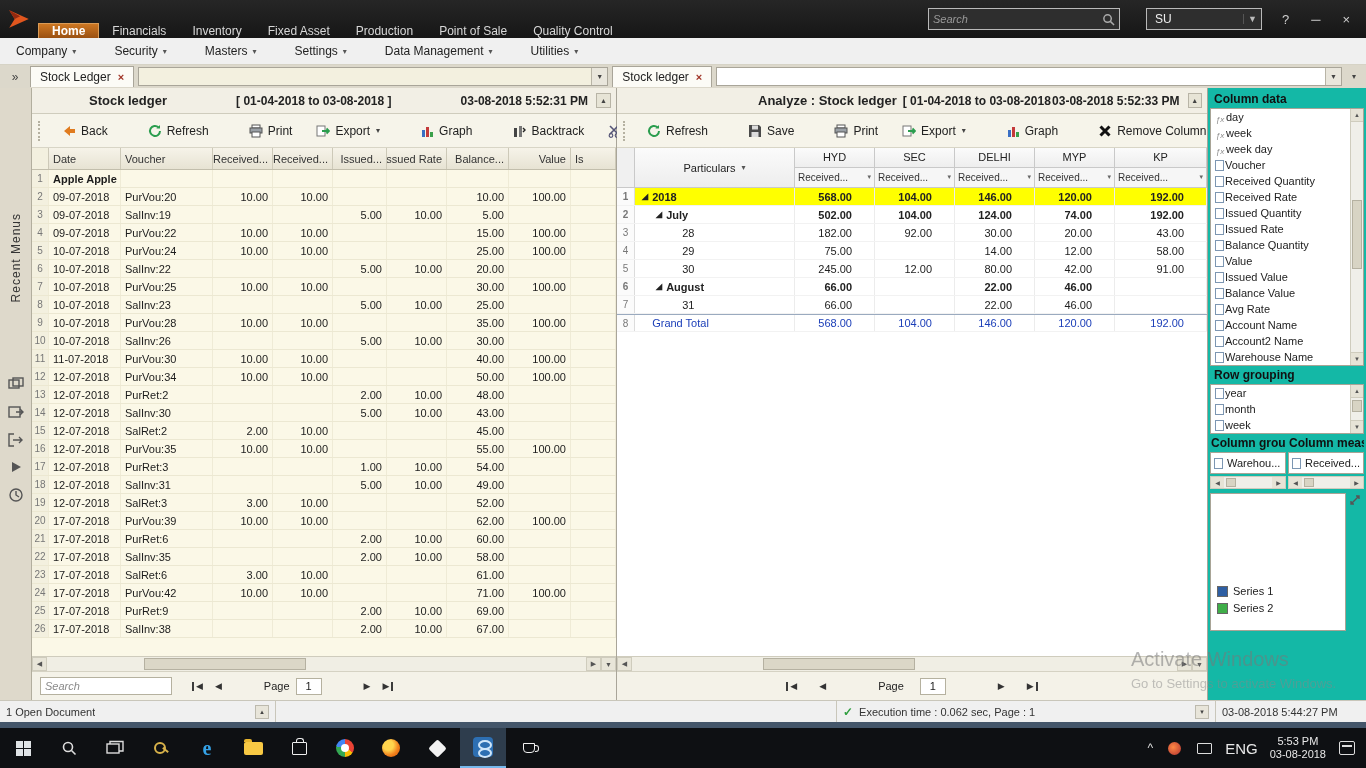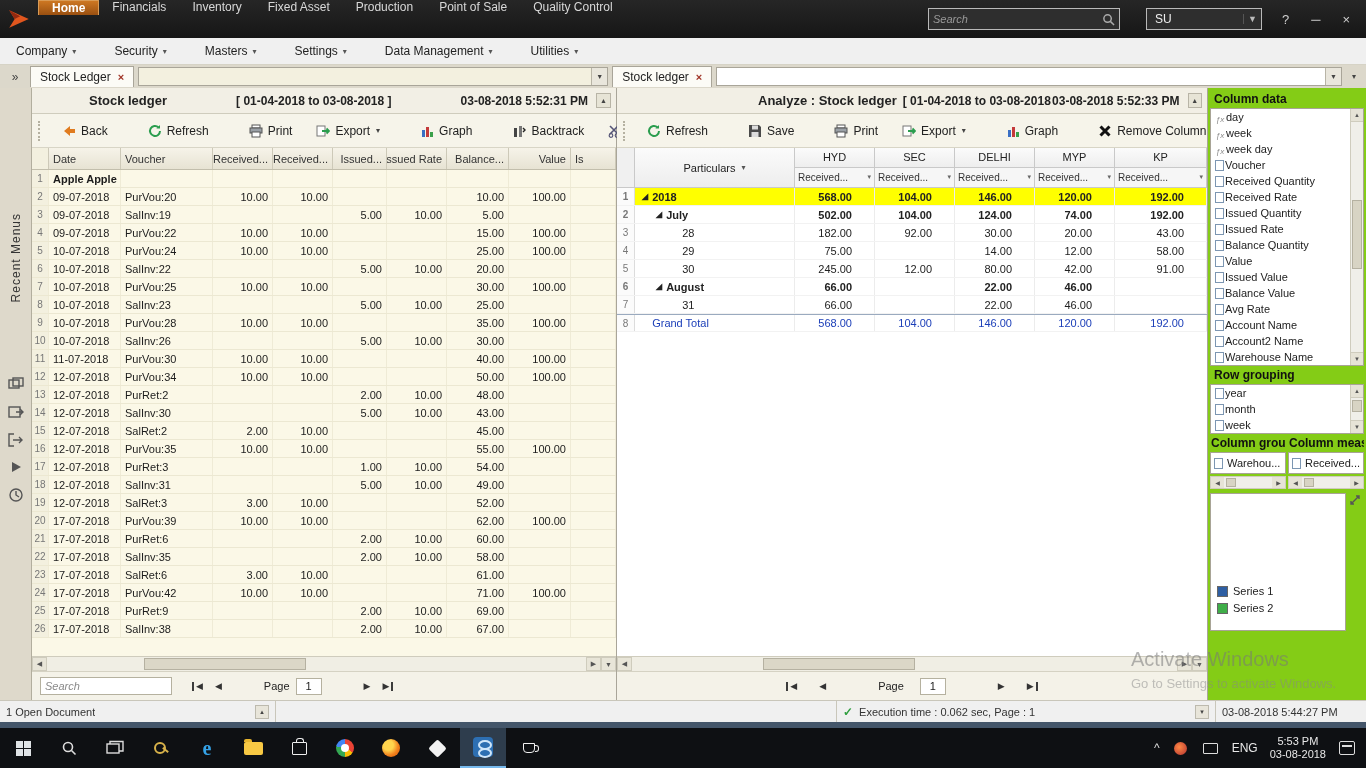--- a/index.html
+++ b/index.html
@@ -2,21 +2,21 @@
 <html><head>
 <meta charset="utf-8">
 <style>
 *{margin:0;padding:0;box-sizing:border-box}
 body{font-family:"Liberation Sans",sans-serif;background:#000}
 .screen{position:relative;width:1366px;height:768px;overflow:hidden;background:#e6e2d4;font-size:12px;color:#222}
 
 
 .topbar{position:absolute;top:0;left:0;right:0;height:38px;background:linear-gradient(#262626,#161616);display:flex;align-items:center}
 .logo{width:38px;height:38px;display:flex;align-items:center;justify-content:center}
-.tb-tabs{display:flex;height:100%;align-items:flex-start}
+.tb-tabs{display:flex;height:100%;align-items:flex-end}
 .tb-tab{padding:0 13px;display:flex;align-items:center;color:#d8d8d8;font-size:12px;cursor:default}
 .tb-tab.active{background:linear-gradient(#cd7722,#9a5011);color:#fff;font-weight:bold;border:1px solid #d99b56;border-bottom:none}
 .tb-search{margin-left:auto;display:flex;align-items:center;background:#2e2e2e;border:1px solid #b9b9b9;height:22px;width:192px;padding:0 4px}
 .tb-search input{flex:1;background:transparent;border:none;outline:none;color:#ddd;font-size:11px;font-family:inherit}
 .tb-search input::placeholder{color:#999;font-style:italic}
 .tb-combo{margin-left:26px;display:flex;align-items:center;background:#2e2e2e;border:1px solid #b9b9b9;height:22px;width:116px;color:#eee}
 .tb-combo .val{flex:1;padding-left:8px;font-size:12px}
 .tb-combo .arr{width:18px;text-align:center;color:#bbb;font-size:9px;border-left:1px solid #555}
 .tb-win{display:flex;align-items:center;gap:22px;margin:0 16px 0 20px;color:#cfcfcf;font-size:13px}
 .tb-win span{cursor:default}
@@ -120,21 +120,21 @@
 .search-input{width:132px;height:18px;border:1px solid #b5b19f;background:#fff;font-size:11px;padding:0 4px;outline:none;font-family:inherit}
 .search-input::placeholder{color:#8a8a8a;font-style:italic}
 .pg{display:flex;align-items:center;gap:2px;color:#333;font-size:9px;padding:2px 6px;cursor:default}
 .pg .bar{width:2px;height:9px;background:#3c3c3c}
 .page-label{margin:0 6px}
 .page-box{width:26px;height:17px;background:#fff;border:1px solid #b5b19f;display:flex;align-items:center;justify-content:center;font-size:11px}
 .ml14{margin-left:14px}.ml36{margin-left:36px}
 .pfoot.centered{justify-content:center;gap:10px}
 
 
-.cp{width:158px;background:#84cc16;display:flex;flex-direction:column;font-size:11px;padding-top:2px}
+.cp{width:158px;background:#14b8a6;display:flex;flex-direction:column;font-size:11px;padding-top:2px}
 .cp-title{font-weight:bold;font-size:12px;padding:2px 6px;color:#111;white-space:nowrap;overflow:hidden}
 .cp-list{background:#fff;border:1px solid #a8a496;margin:0 2px;display:flex}
 .cp-items{flex:1;overflow:hidden}
 .cp-item{height:16px;display:flex;align-items:center;gap:1px;padding-left:4px;white-space:nowrap;overflow:hidden;color:#222}
 .ficon{width:9px;height:11px;background:#fff;border:1px solid #7c96b2;flex:0 0 auto}
 .ficon.fx{border:none;background:none;width:10px;text-align:center}
 .ficon.fx::before{content:"ƒx";font-style:italic;font-size:8px;color:#8a8a8a}
 .vscroll{width:13px;background:#f0efe9;border-left:1px solid #cfccbd;display:flex;flex-direction:column}
 .vs-btn{height:13px;display:flex;align-items:center;justify-content:center;font-size:6px;color:#555;background:#e6e3d6;border-bottom:1px solid #cfccbd}
 .vs-btn.bot{border-bottom:none;border-top:1px solid #cfccbd}
@@ -198,21 +198,21 @@
 .icon-java{width:12px;height:10px;border:1.5px solid #f0f0f0;border-radius:0 0 4px 4px;position:relative}
 .icon-java::before{content:"";position:absolute;right:-5px;top:1px;width:3px;height:5px;border:1.5px solid #f0f0f0;border-left:none;border-radius:0 3px 3px 0}
 .icon-key{width:16px;height:16px;position:relative}
 .icon-key::before{content:"";position:absolute;left:1px;top:2px;width:8px;height:8px;border:2px solid #d8b24a;border-radius:50%}
 .icon-key::after{content:"";position:absolute;left:9px;top:9px;width:7px;height:2px;background:#d8b24a;transform:rotate(40deg)}
 .tk-right{margin-left:auto;display:flex;align-items:center;gap:12px;padding-right:10px}
 .tk-caret{font-size:12px;color:#ddd}
 .tray-ico{width:18px;height:14px;display:flex;align-items:center;justify-content:center}
 .icon-monitor{width:15px;height:11px;border:1.5px solid #ddd;border-radius:1px}
 .icon-spark{width:13px;height:13px;border-radius:50%;background:radial-gradient(circle at 40% 40%,#ff8844,#b03030)}
-.tk-lang{font-size:12px}
+.tk-lang{font-size:15px}
 .tk-clock{font-size:11px;text-align:center;line-height:13px}
 .icon-notif{width:16px;height:14px;border:1.5px solid #ddd;border-radius:2px;position:relative}
 .icon-notif::before{content:"";position:absolute;left:2px;top:3px;right:2px;height:1.5px;background:#ddd}
 </style>
 </head>
 <body>
 
 <div class="screen">
 
   <div class="topbar">

